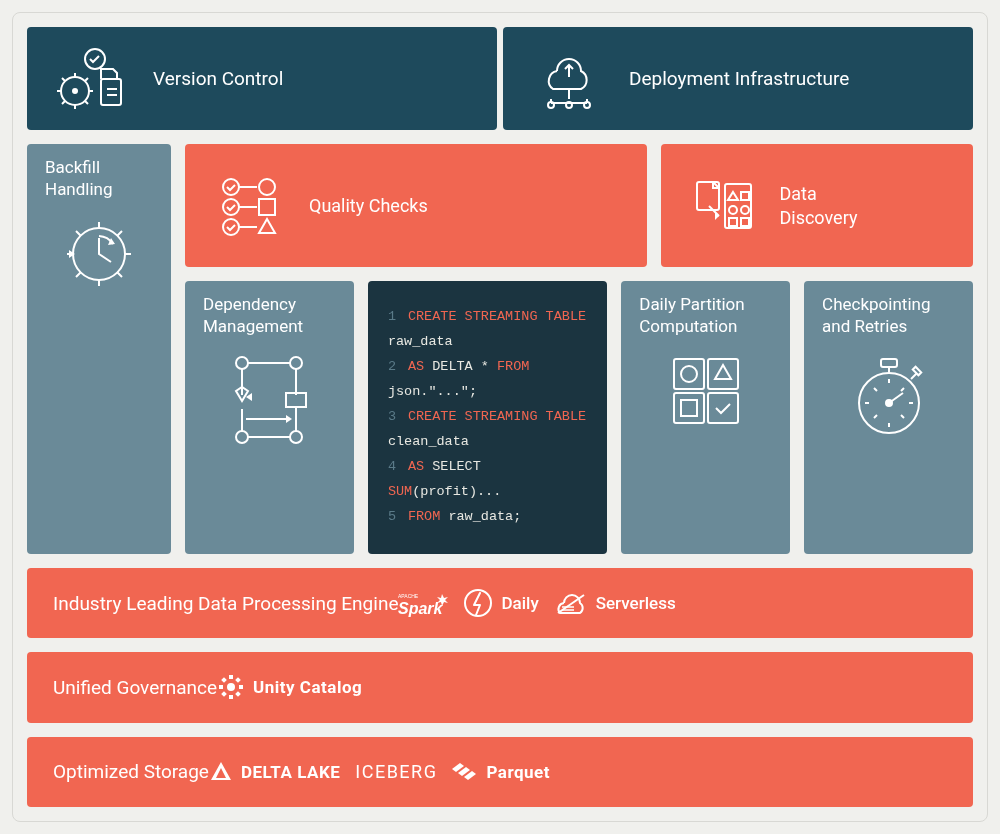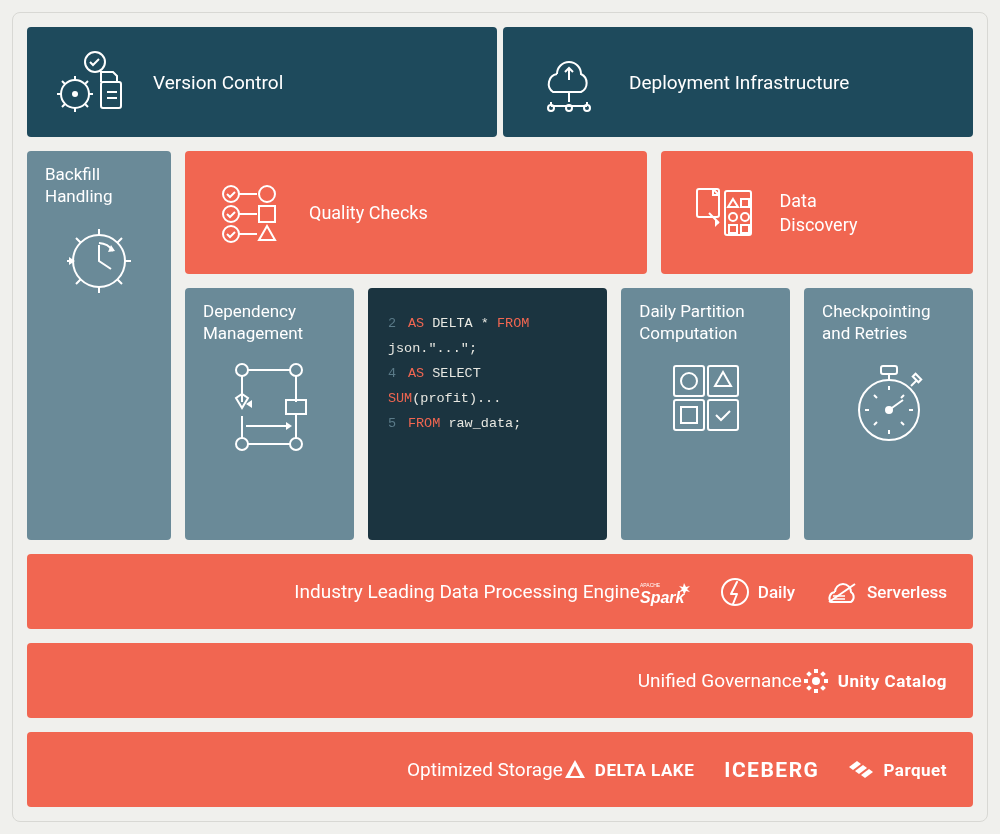--- a/index.html
+++ b/index.html
@@ -110,28 +110,28 @@
 
 
 .row-bottom {
   background: #f16651;
   border-radius: 4px;
   height: 75px;
   color: #fff;
   display: flex;
   align-items: center;
   padding: 0 26px;
-  justify-content: flex-end;
+  justify-content: flex-start;
 }
 .row-bottom .title { font-size: 19px; font-weight: 400; }
-.row-bottom .logos { display: flex; align-items: center; gap: 30px; }
+.row-bottom .logos { display: flex; align-items: center; gap: 15px; }
 .logo-item { display: flex; align-items: center; gap: 8px; }
 .logo-item .txt { font-size: 17px; font-weight: 500; }
 .logo-item.bold .txt { font-weight: 700; letter-spacing: 0.5px; }
-.logo-item.iceberg .txt { font-weight: 700; letter-spacing: 1.5px; font-size: 21px; }
+.logo-item.iceberg .txt { font-weight: 400; letter-spacing: 1.5px; font-size: 18px; }
 
 svg { overflow: visible; }
 </style>
 </head>
 <body>
 
 <div class="container">
 
   <div class="row-top">
     <div class="card-teal">
@@ -236,21 +236,23 @@
               <path d="M62 64 l6 4 l-6 4" fill="#fff" stroke="none"></path>
               <path d="M28 50 l-6 -4 l6 -4" fill="#fff" stroke="none"></path>
               <circle cx="18" cy="86" r="6"></circle>
               <circle cx="72" cy="86" r="6"></circle>
               <path d="M24 86 h42"></path>
             </svg>
           </div>
         </div>
 
         <div class="code-box" id="code-box">
+            <div><span class="ln">1</span><span class="kw">CREATE STREAMING TABLE</span><span> raw_data</span></div>
             <div><span class="ln">2</span><span class="kw">AS</span><span> DELTA * </span><span class="kw">FROM</span><span> json."...";</span></div>
+            <div><span class="ln">3</span><span class="kw">CREATE STREAMING TABLE</span><span> clean_data</span></div>
             <div><span class="ln">4</span><span class="kw">AS</span><span> SELECT </span><span class="kw">SUM</span><span>(profit)...</span></div>
             <div><span class="ln">5</span><span class="kw">FROM</span><span> raw_data;</span></div>
           </div>
 
         <div class="card-gray sm">
           <span class="label" style="white-space:pre-line">Daily Partition
 Computation</span>
           <div class="icon-wrap">
             <svg width="80" height="80" viewBox="0 0 80 80" fill="none" stroke="#fff" stroke-width="2">
               <rect x="8" y="8" width="30" height="30" rx="2"></rect>

